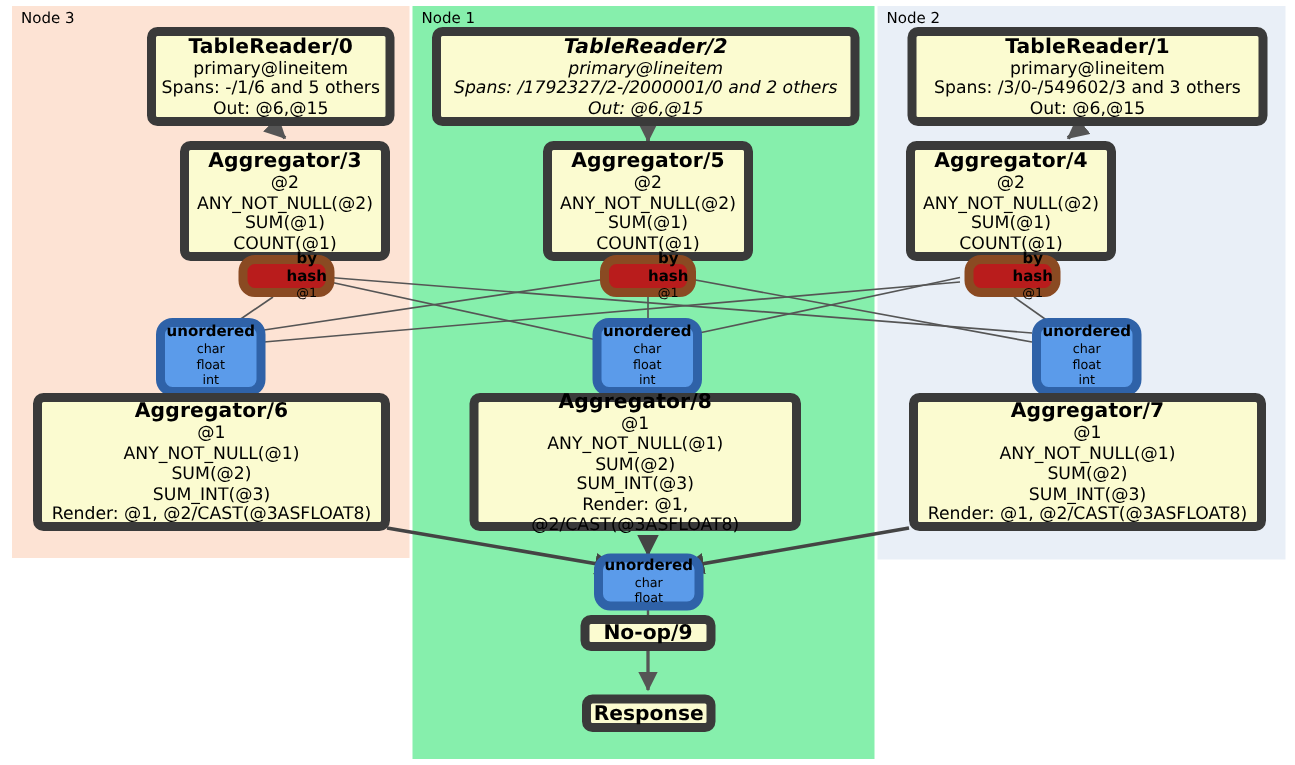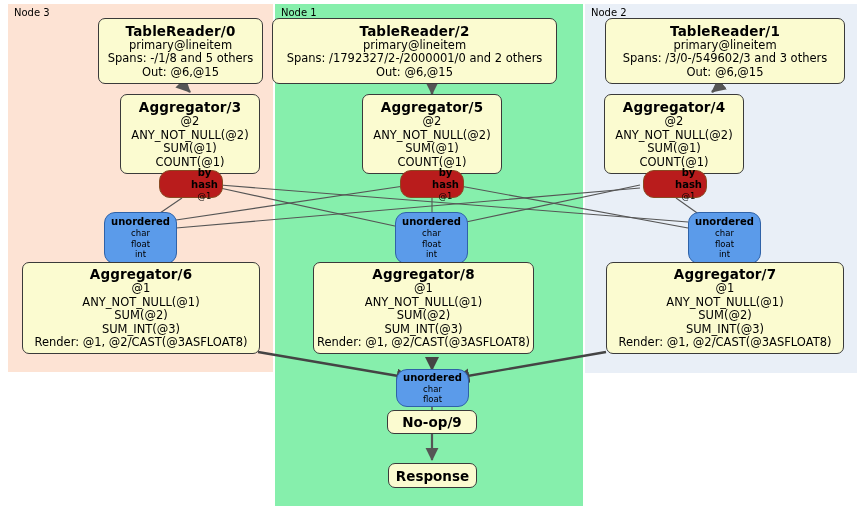--- a/index.html
+++ b/index.html
@@ -13,21 +13,21 @@
   .panel{position:absolute;box-sizing:border-box;}
   .panel-label{
     position:absolute;left:6px;top:3px;font-size:10px;line-height:12px;
     color:#000;white-space:nowrap;
   }
 
   svg.edges{position:absolute;left:0;top:0;width:863px;height:510px;overflow:visible;}
 
   .node{
     position:absolute;box-sizing:border-box;
-    border:1px solid #737373;border-radius:7px;
+    border:6px solid #737373;border-radius:7px;
     text-align:center;
     display:flex;flex-direction:column;align-items:center;justify-content:center;
   }
   .node.proc{background:#fbfbd0;border-color:#3a3a3a;}
   .node.hash{background:#b91c1c;border-color:#8a4a22;border-radius:11px;padding-left:27px;}
   .node.unord{background:#5b9bea;border-color:#2f62a8;border-radius:11px;}
 
   .t-title{font-weight:bold;font-size:13.5px;line-height:16px;letter-spacing:.1px;}
   .t-line{font-size:11.5px;line-height:13.5px;}
   .t-small-title{font-weight:bold;font-size:10px;line-height:12px;}
@@ -85,25 +85,25 @@
     <path d="M606,352 L456,378" stroke="#444" stroke-width="2.4" fill="none" marker-end="url(#ahd)"></path>
 
     <path d="M432,406 L432,411" stroke="#555" stroke-width="1.6" fill="none"></path>
 
     <path d="M432,433 L432,460" stroke="#555" stroke-width="2.2" fill="none" marker-end="url(#ah)"></path>
   </svg>
 
   <div class="node proc" style="left:98px;top:18px;width:165px;height:66px;">
     <div class="t-title">TableReader/0</div>
     <div class="t-line">primary@lineitem</div>
-    <div class="t-line">Spans: -/1/8 and 5 others</div>
+    <div class="t-line">Spans: -/1/6 and 5 others</div>
     <div class="t-line">Out: @6,@15</div>
   </div>
 
-  <div class="node proc" style="left:272px;top:18px;width:285px;height:66px;">
+  <div class="node proc" style="left:288px;top:18px;width:285px;height:66px;font-style:italic;">
     <div class="t-title">TableReader/2</div>
     <div class="t-line">primary@lineitem</div>
     <div class="t-line">Spans: /1792327/2-/2000001/0 and 2 others</div>
     <div class="t-line">Out: @6,@15</div>
   </div>
 
   <div class="node proc" style="left:605px;top:18px;width:240px;height:66px;">
     <div class="t-title">TableReader/1</div>
     <div class="t-line">primary@lineitem</div>
     <div class="t-line">Spans: /3/0-/549602/3 and 3 others</div>

